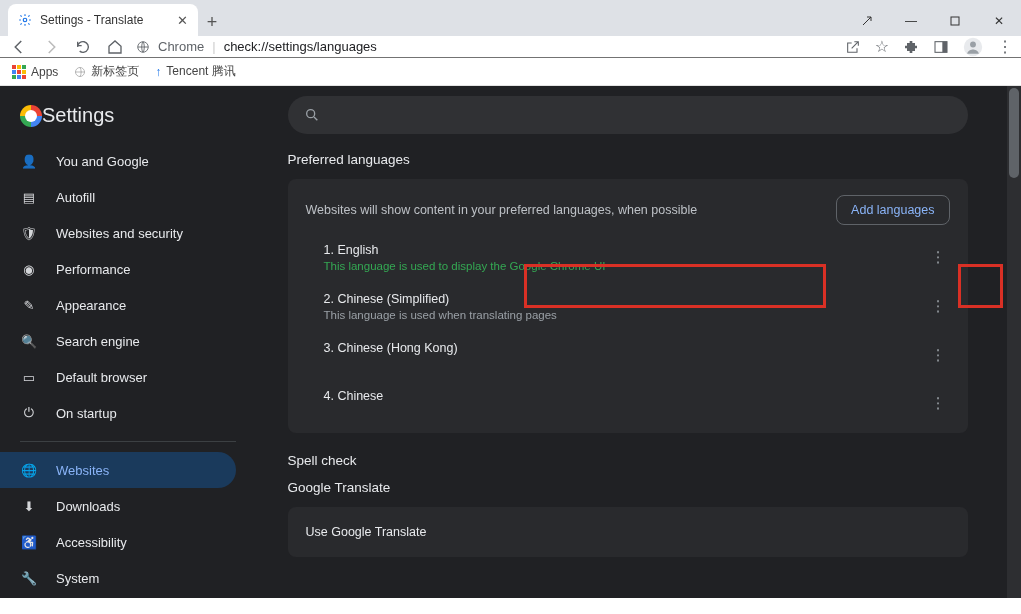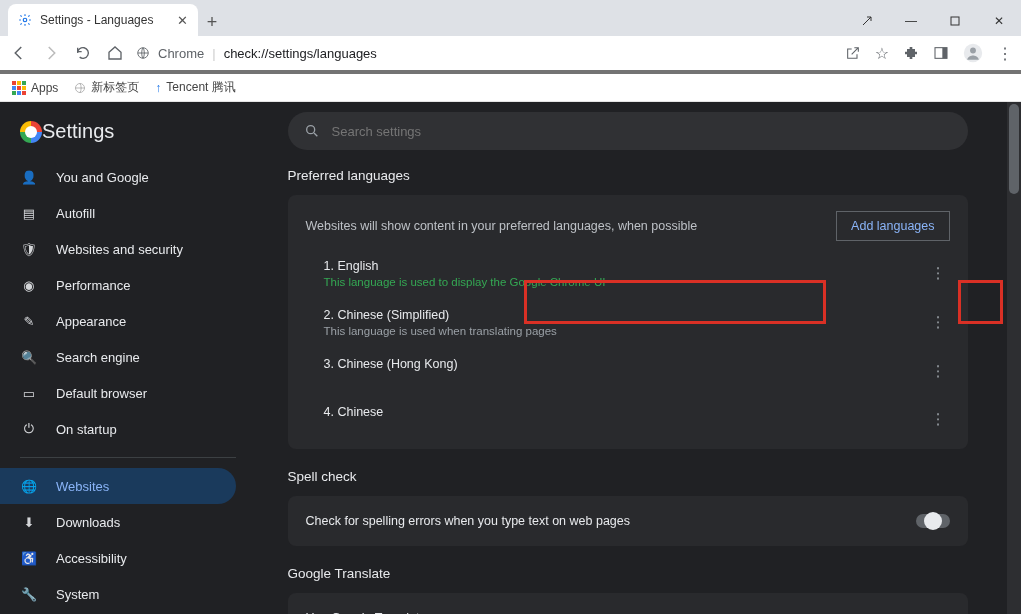--- a/index.html
+++ b/index.html
@@ -7,21 +7,21 @@
 
 
 .titlebar { height: 36px; background: #dee1e6; display: flex; align-items: flex-end; }
 .tab { background: #fff; height: 32px; margin-left: 8px; border-radius: 8px 8px 0 0; display: flex; align-items: center; padding: 0 10px; gap: 8px; min-width: 190px; font-size: 12px; color: #333; }
 .tab-icon { width: 14px; height: 14px; }
 .tab-close { color: #555; font-size: 13px; cursor: pointer; margin-left: auto; }
 .newtab { width: 28px; height: 28px; display: flex; align-items: center; justify-content: center; color: #555; font-size: 18px; }
 .win-controls { margin-left: auto; display: flex; }
 .win-btn { width: 44px; height: 30px; display: flex; align-items: center; justify-content: center; color: #333; font-size: 12px; }
 
-.toolbar { height: 38px; background: #fff; display: flex; align-items: center; padding: 0 8px; gap: 10px; border-bottom: 4px solid #737373; }
+.toolbar { height: 22px; background: #fff; display: flex; align-items: center; padding: 0 8px; gap: 10px; border-bottom: 1px solid #737373; }
 .nav-btn { width: 22px; height: 22px; display: flex; align-items: center; justify-content: center; color: #5f6368; }
 .omnibox { flex: 1; display: flex; align-items: center; gap: 8px; font-size: 13px; color: #5f6368; }
 .omnibox .url { color: #202124; }
 .right-icons { display: flex; gap: 14px; align-items: center; color: #5f6368; }
 
 .bookmarks { height: 28px; background: #fff; display: flex; align-items: center; gap: 16px; padding: 0 12px; font-size: 12px; color: #444; border-bottom: 1px solid #e4e4e4; }
 .bookmarks .bk { display: flex; align-items: center; gap: 5px; }
 
 
 .app { height: calc(614px - 36px - 38px - 28px); background: #202124; display: flex; color: #e8eaed; position: relative; }
@@ -38,21 +38,21 @@
 
 .main { flex: 1; overflow-y: auto; padding: 0 22px 0 0; position: relative; }
 .main-inner { max-width: 680px; margin: 0 auto; }
 
 .searchbar { background: #303134; height: 38px; border-radius: 20px; display: flex; align-items: center; padding: 0 16px; gap: 12px; margin: 10px 0 18px; color: #9aa0a6; }
 .searchbar input { background: transparent; border: 0; outline: 0; color: #e8eaed; font-size: 13px; flex: 1; }
 
 .section-title { font-size: 13.5px; font-weight: 500; color: #e8eaed; margin: 10px 0 12px; }
 .card { background: #292a2d; border-radius: 8px; padding: 0; margin-bottom: 20px; }
 .card-header { display: flex; align-items: center; justify-content: space-between; padding: 16px 18px 8px; font-size: 12.5px; color: #bdc1c6; }
-.add-btn { border: 1px solid #5f6368; color: #8ab4f8; background: transparent; padding: 7px 14px; border-radius: 0; font-size: 12.5px; font-weight: 500; }
+.add-btn { border: 1px solid #5f6368; color: #8ab4f8; background: transparent; padding: 7px 14px; border-radius: 8px; font-size: 12.5px; font-weight: 500; }
 
 .lang-row { padding: 10px 18px 10px 36px; display: flex; align-items: flex-start; justify-content: space-between; }
 .lang-row .lbl { font-size: 12.5px; color: #e8eaed; }
 .lang-row .sub { color: #34a853; font-size: 11.5px; margin-top: 3px; }
 .lang-row .sub.gray { color: #9aa0a6; }
 .more { color: #9aa0a6; font-size: 15px; padding: 0 4px; height: 28px; display:flex; align-items:center; }
 
 .hi1 { border: 3px solid #d93025; position:absolute; width: 302px; height: 44px; left: 268px; top: 178px; z-index:5; }
 .hi2 { border: 3px solid #d93025; position:absolute; width: 45px; height: 44px; left: 702px; top: 178px; z-index:5; }
 
@@ -68,21 +68,21 @@
 </style>
 </head>
 <body>
 
 <div class="titlebar">
   <div class="tab">
     <svg class="tab-icon" viewBox="0 0 24 24">
         <circle cx="12" cy="12" r="3" fill="none" stroke="#1a73e8" stroke-width="2"></circle>
         <path d="M12 2v3M12 19v3M4.2 4.2l2.1 2.1M17.7 17.7l2.1 2.1M2 12h3M19 12h3M4.2 19.8l2.1-2.1M17.7 6.3l2.1-2.1" stroke="#1a73e8" stroke-width="2"></path>
       </svg>
-    <span>Settings - Languages</span>
+    <span>Settings - Translate</span>
     <span class="tab-close">✕</span>
   </div>
   <div class="newtab">+</div>
   <div class="win-controls">
     <div class="win-btn">
         <svg width="12" height="12" viewBox="0 0 12 12">
           <path d="M2 10 L10 2 M6 2 H10 V6" stroke="#333" fill="none" stroke-width="1"></path>
         </svg>
       </div>
     <div class="win-btn">―</div>
@@ -243,21 +243,20 @@
 
   <div class="main">
     <div class="hi1"></div>
     <div class="hi2"></div>
     <div class="main-inner">
       <div class="searchbar">
         <svg width="16" height="16" viewBox="0 0 24 24">
             <circle cx="10" cy="10" r="6" fill="none" stroke="#9aa0a6" stroke-width="2"></circle>
             <path d="M15 15l5 5" stroke="#9aa0a6" stroke-width="2"></path>
           </svg>
-        <input placeholder="Search settings" style="">
       </div>
 
       <div class="section-title">Preferred languages</div>
       <div class="card">
         <div class="card-header">
           <span>Websites will show content in your preferred languages, when possible</span>
           <button class="add-btn">Add languages</button>
         </div>
         <div class="lang-row">
           <div>
@@ -281,26 +280,20 @@
         </div>
         <div class="lang-row" style="padding-bottom:16px">
           <div>
               <div class="lbl">4. Chinese</div>
             </div>
           <div class="more">⋮</div>
         </div>
       </div>
 
       <div class="section-title">Spell check</div>
-      <div class="card">
-        <div class="row">
-          <span>Check for spelling errors when you type text on web pages</span>
-          <div class="toggle half"></div>
-        </div>
-      </div>
 
       <div class="section-title">Google Translate</div>
       <div class="card">
         <div class="row">
           <div>
             <div>Use Google Translate</div>
 
           </div>
 
         </div>

